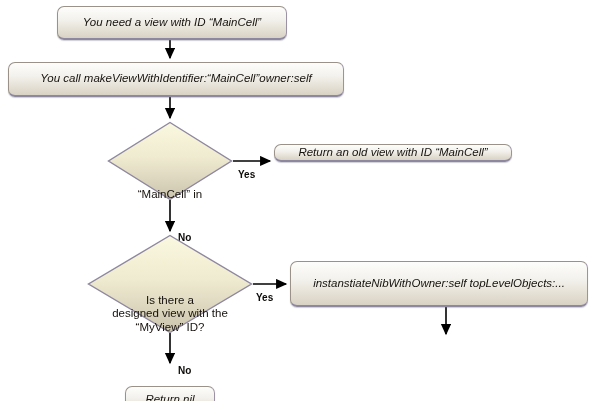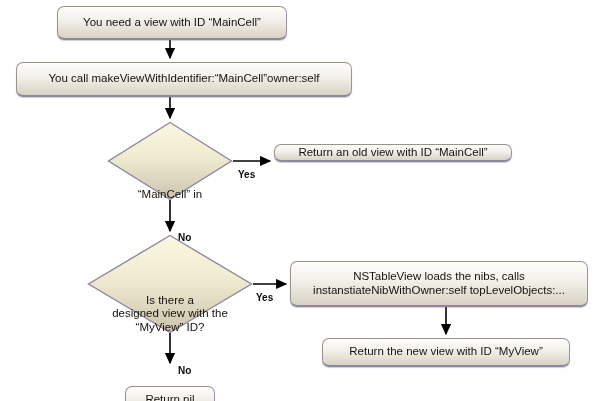--- a/index.html
+++ b/index.html
@@ -33,20 +33,21 @@
     color: #16120e;
     font-size: 11.5px;
     line-height: 13.5px;
     padding: 0 7px;
   }
   .node-box .lines {
     width: 100%;
   }
   .node-box .lines span {
     display: block;
+    font-style: italic;
   }
 
   
   .diamond-wrap {
     position: absolute;
   }
   .diamond-wrap svg {
     position: absolute;
     left: 0;
     top: 0;
@@ -123,21 +124,21 @@
   <div class="edge-label" style="left:178px; top:203px;">No</div>
   <div class="edge-label" style="left:256px; top:263px;">Yes</div>
   <div class="edge-label" style="left:178px; top:336px;">No</div>
 
   <div class="node-box" style="left:57px; top:6px; width:230px; height:34px;">
     <div class="lines">
       <span>You need a view with ID “MainCell”</span>
     </div>
   </div>
 
-  <div class="node-box" style="left:16px; top:62px; width:336px; height:35px;">
+  <div class="node-box" style="left:8px; top:62px; width:336px; height:35px;">
     <div class="lines">
       <span>You call makeViewWithIdentifier:“MainCell”owner:self</span>
     </div>
   </div>
 
   <div class="diamond-wrap" style="left:107px; top:121px; width:126px; height:80px;">
     <svg width="126" height="80" viewBox="0 0 126 80">
       <defs>
         <linearGradient id="diamondGrad1" x1="0" y1="0" x2="0" y2="1">
           <stop offset="0%" stop-color="#faf8e0"></stop>
@@ -175,30 +176,24 @@
       <div class="lines">
         <span>Is there a</span>
         <span>designed view with the</span>
         <span>“MyView” ID?</span>
       </div>
     </div>
   </div>
 
   <div class="node-box" style="left:290px; top:261px; width:298px; height:46px;">
     <div class="lines">
-      <span>NSTableView loads the nibs, calls</span>
       <span>instanstiateNibWithOwner:self topLevelObjects:...</span>
     </div>
   </div>
 
-  <div class="node-box" style="left:322px; top:338px; width:248px; height:29px;">
-    <div class="lines">
-      <span>Return the new view with ID “MyView”</span>
-    </div>
-  </div>
 
   <div class="node-box" style="left:125px; top:366px; width:90px; height:29px;margin-top:20px;">
     <div class="lines">
       <span>Return nil</span>
     </div>
   </div>
 
 </div>
 
 </body></html>

